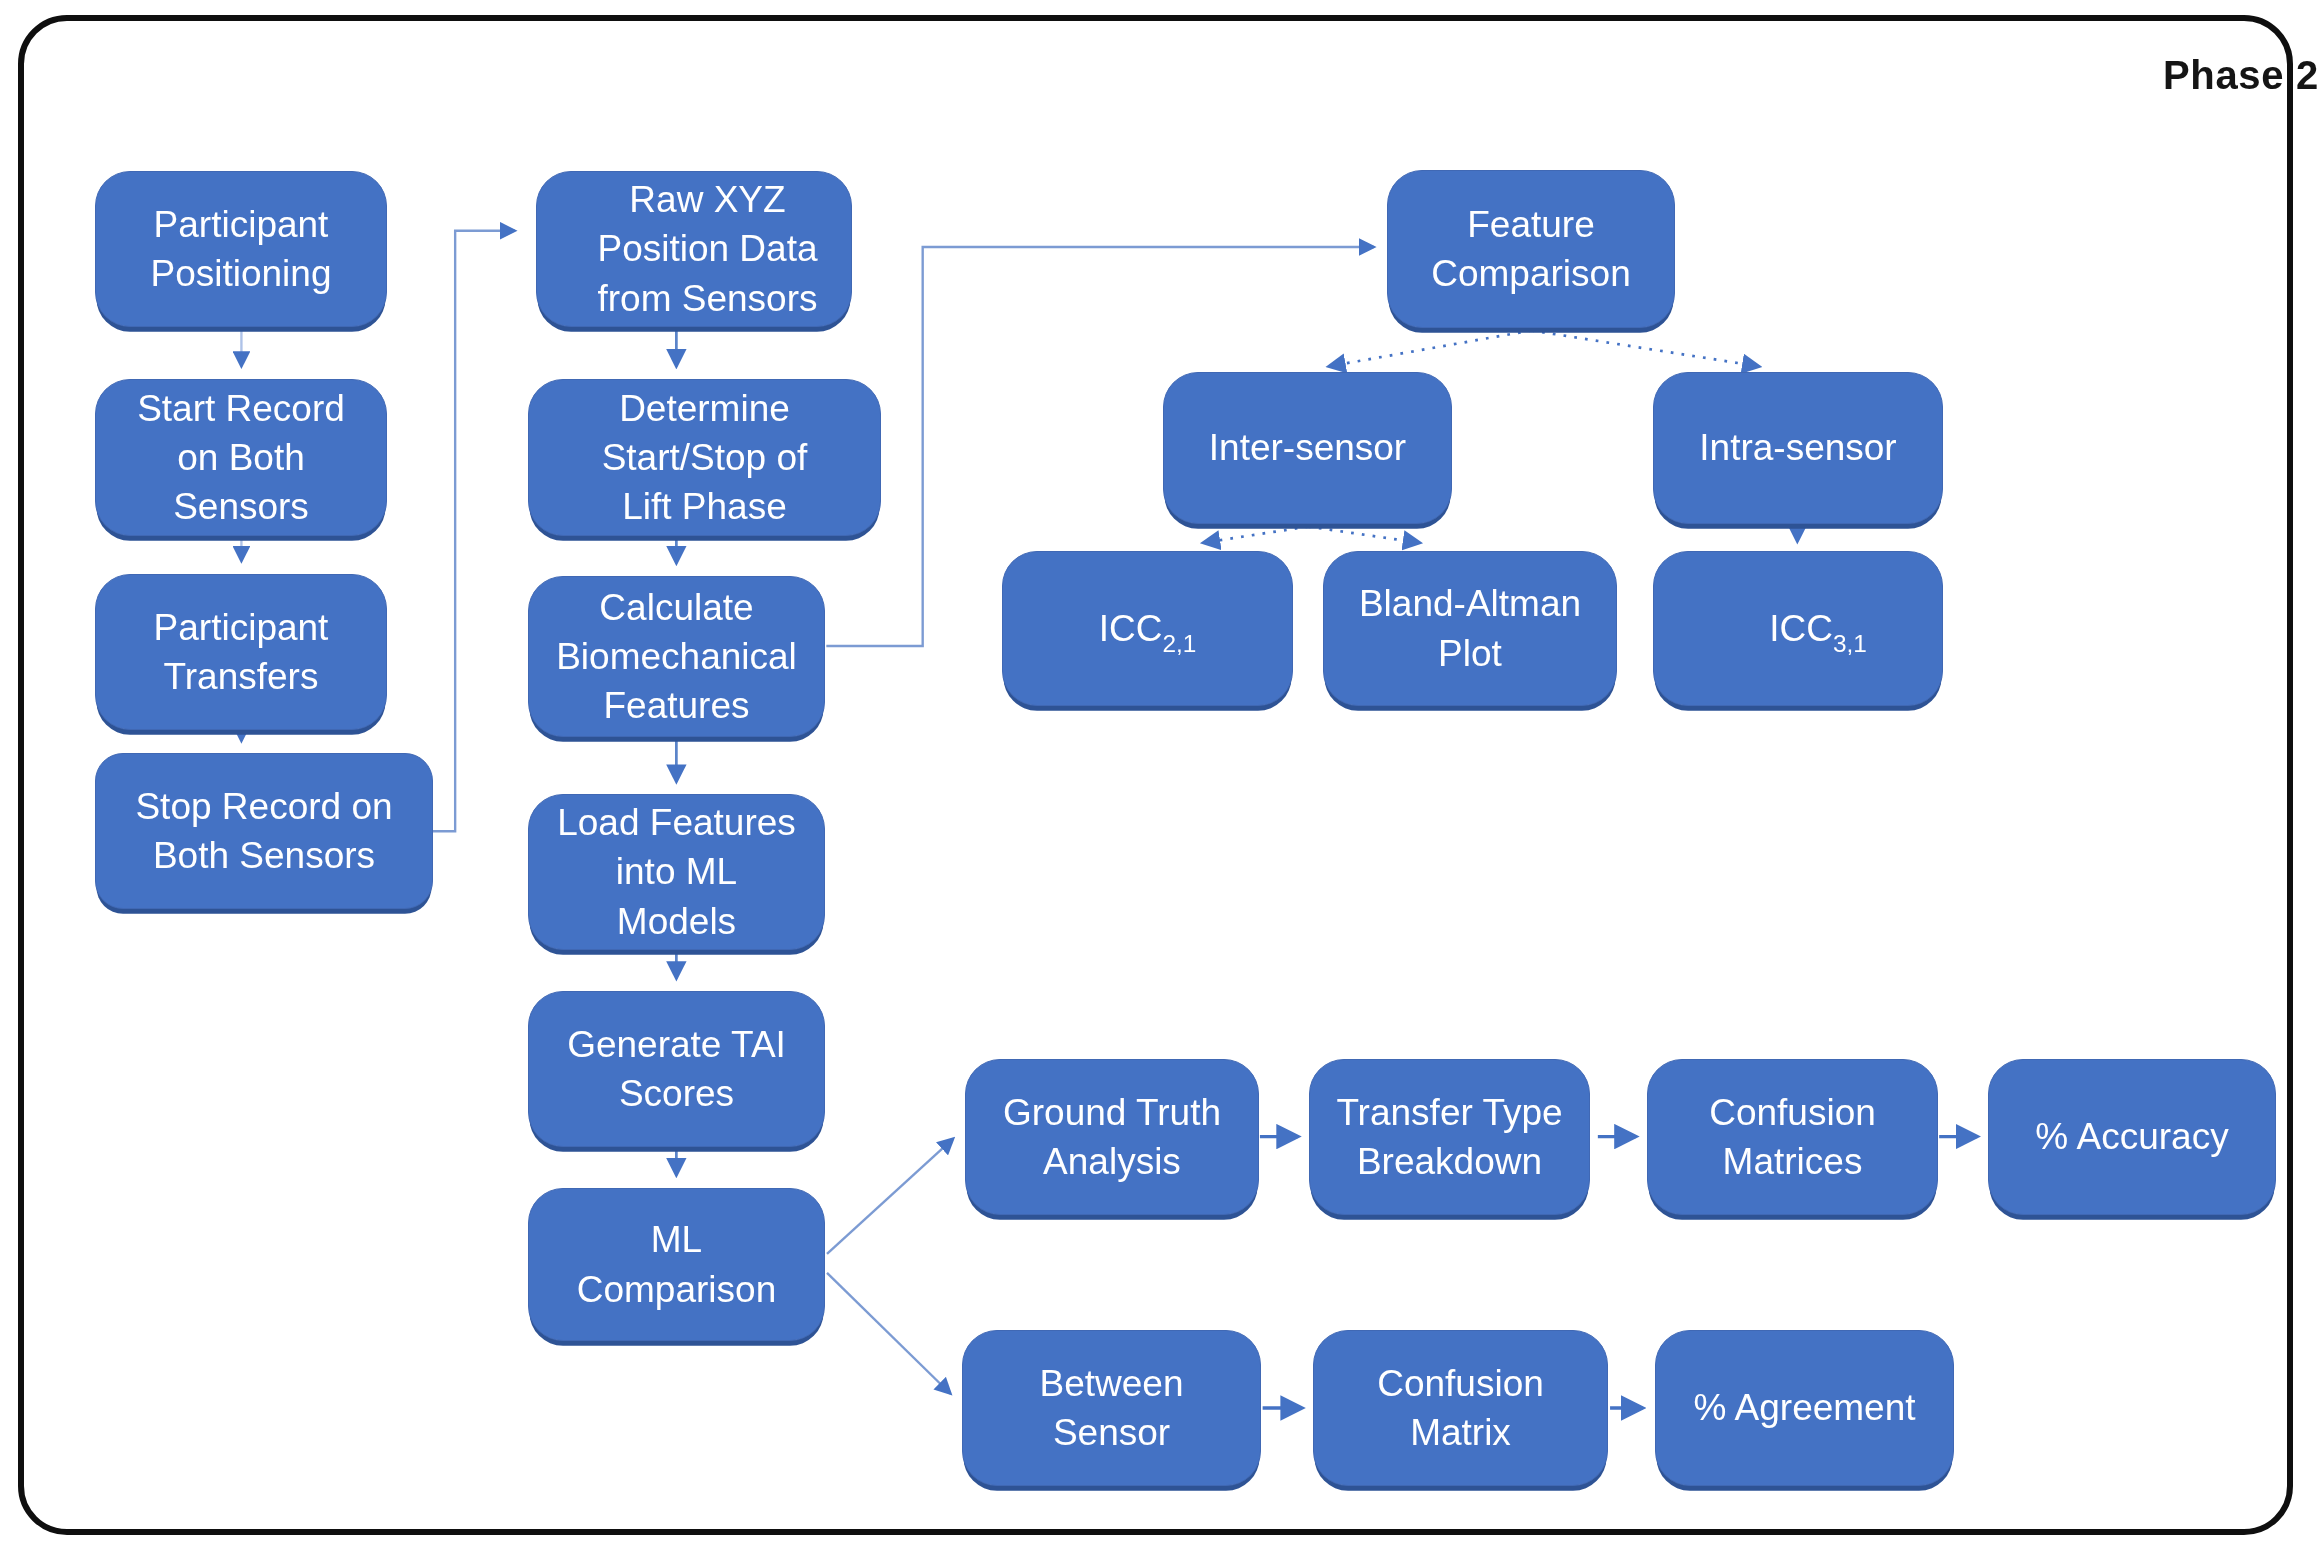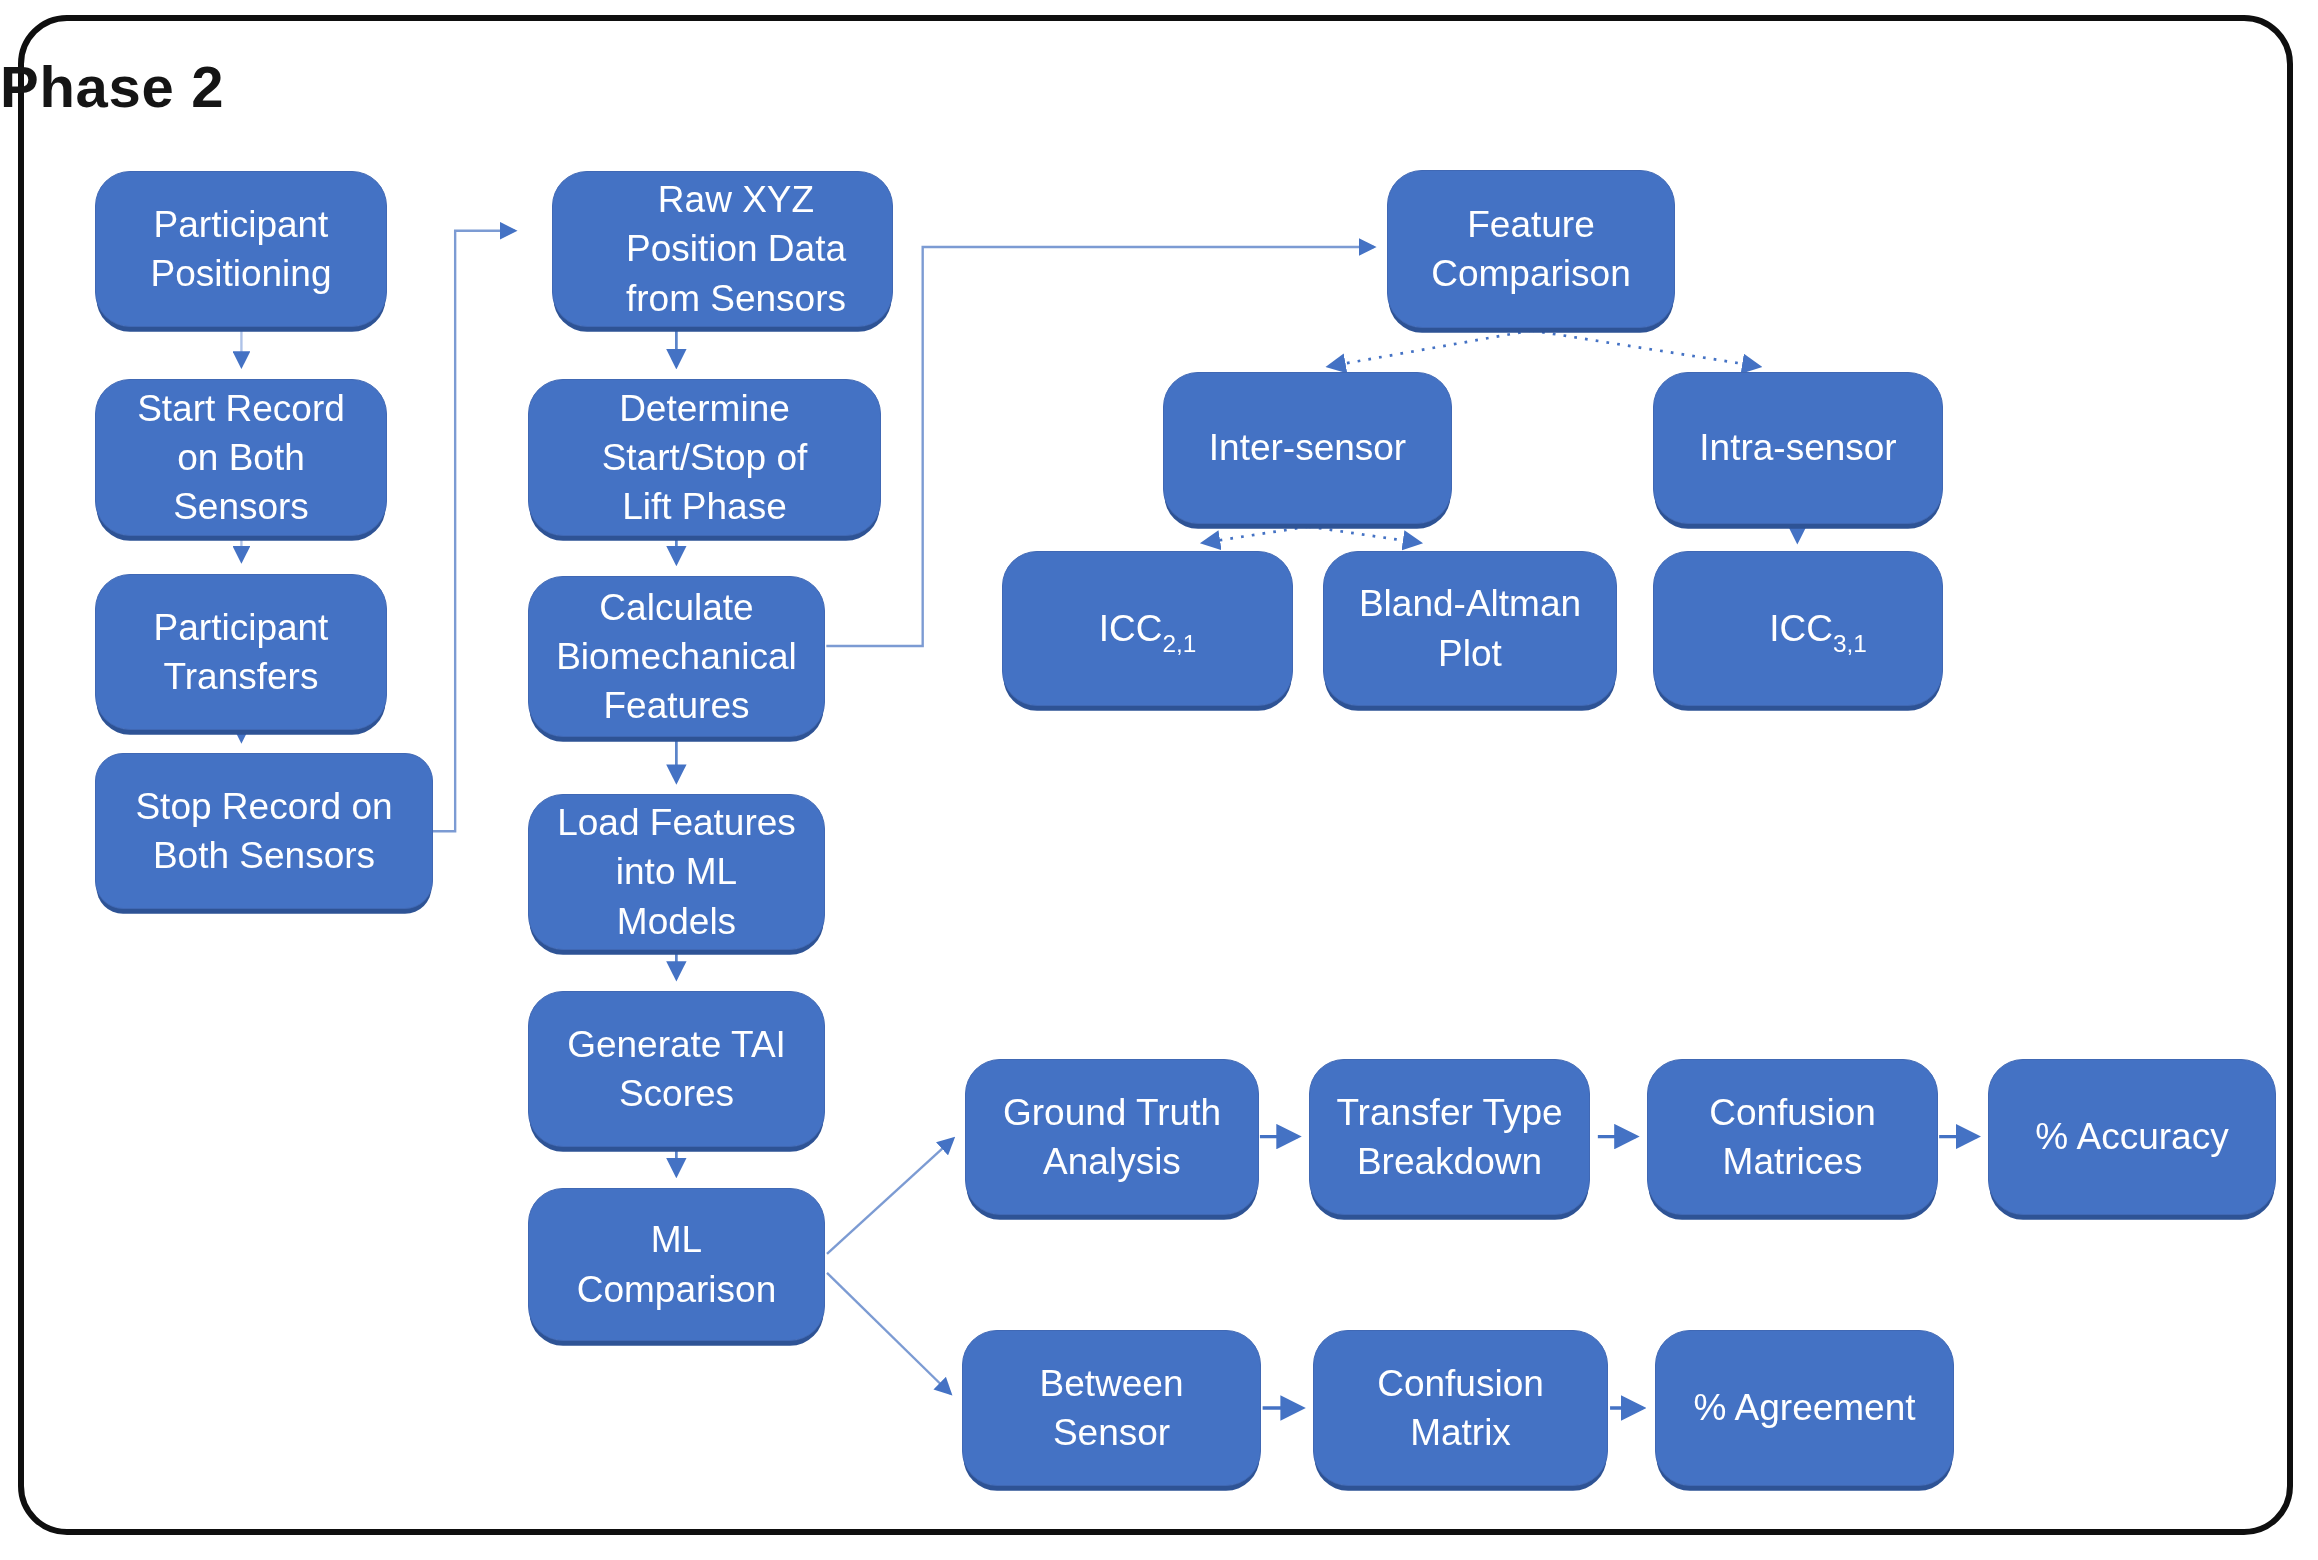--- a/index.html
+++ b/index.html
@@ -17,22 +17,22 @@
     width: 2275px; height: 1520px;
     border: 6.1px solid #0f0f0f;
     border-radius: 49px;
     background: #ffffff;
     box-sizing: border-box;
   }
   #title {
     position: absolute;
     left: 0; top: 53px;
     width: 100%;
-    text-align: left;
-    font-size: 58px;
+    text-align: right;
+    font-size: 40px;
     font-weight: bold;
     color: #151515;
     letter-spacing: 0.7px;
   }
   .node {
     position: absolute;
     background: #4472C4;
     border: 1.4px solid #4068B4;
     border-radius: 35px;
     box-shadow: 0 6.1px 0 -1.4px #2E5395;
@@ -113,21 +113,21 @@
     </div>
   <div class="node" style="left:95px; top:574px; width:292px; height:156px;">
       <span class="lbl">Participant
 Transfers</span>
     </div>
   <div class="node" style="left:95px; top:753px; width:338px; height:156px;border-radius:28px;">
       <span class="lbl">Stop Record on
 Both Sensors</span>
     </div>
 
-  <div class="node" style="left:552px; top:171px; width:341px; height:156px;padding-left:27px;">
+  <div class="node" style="left:536px; top:171px; width:316px; height:156px;padding-left:27px;">
       <span class="lbl">Raw XYZ
 Position Data
 from Sensors</span>
     </div>
   <div class="node" style="left:528px; top:379px; width:353px; height:157px;">
       <span class="lbl">Determine
 Start/Stop of
 Lift Phase</span>
     </div>
   <div class="node" style="left:528px; top:576px; width:297px; height:161px;">

